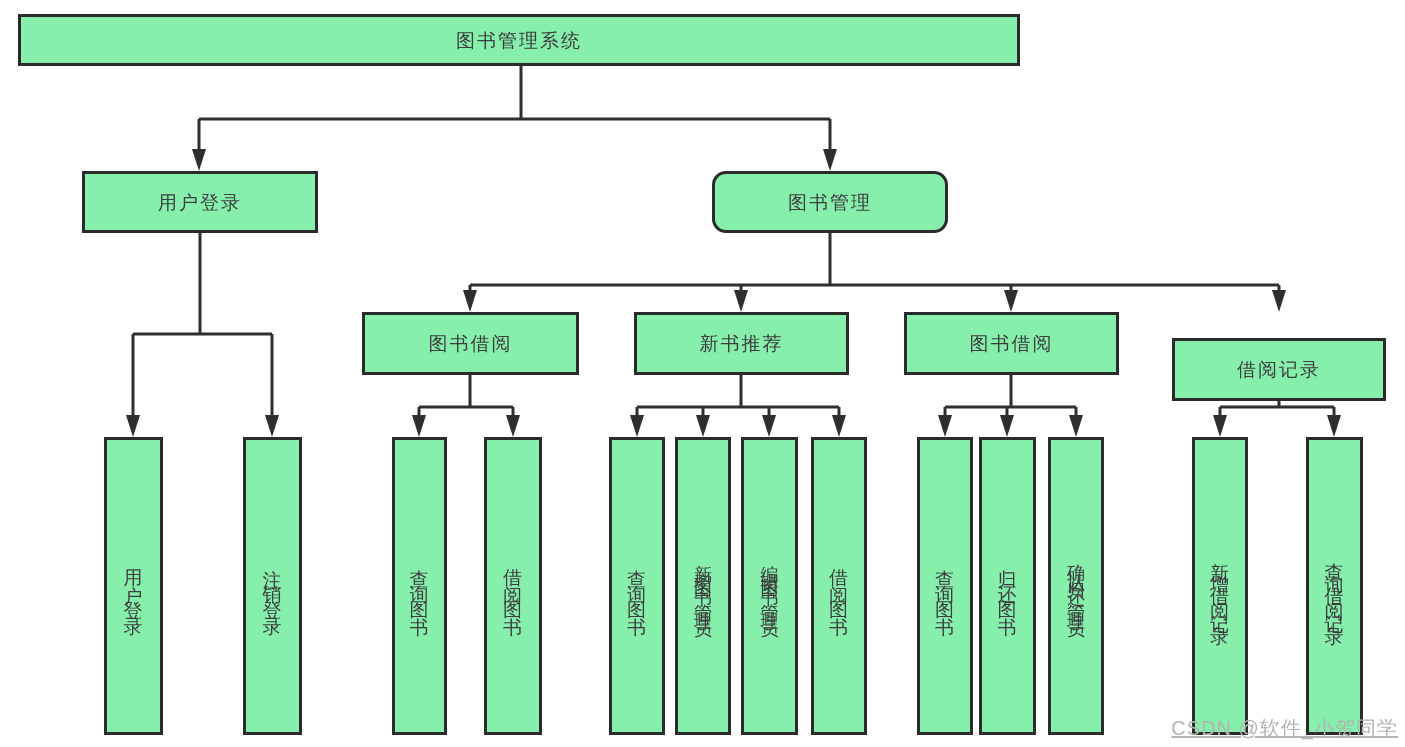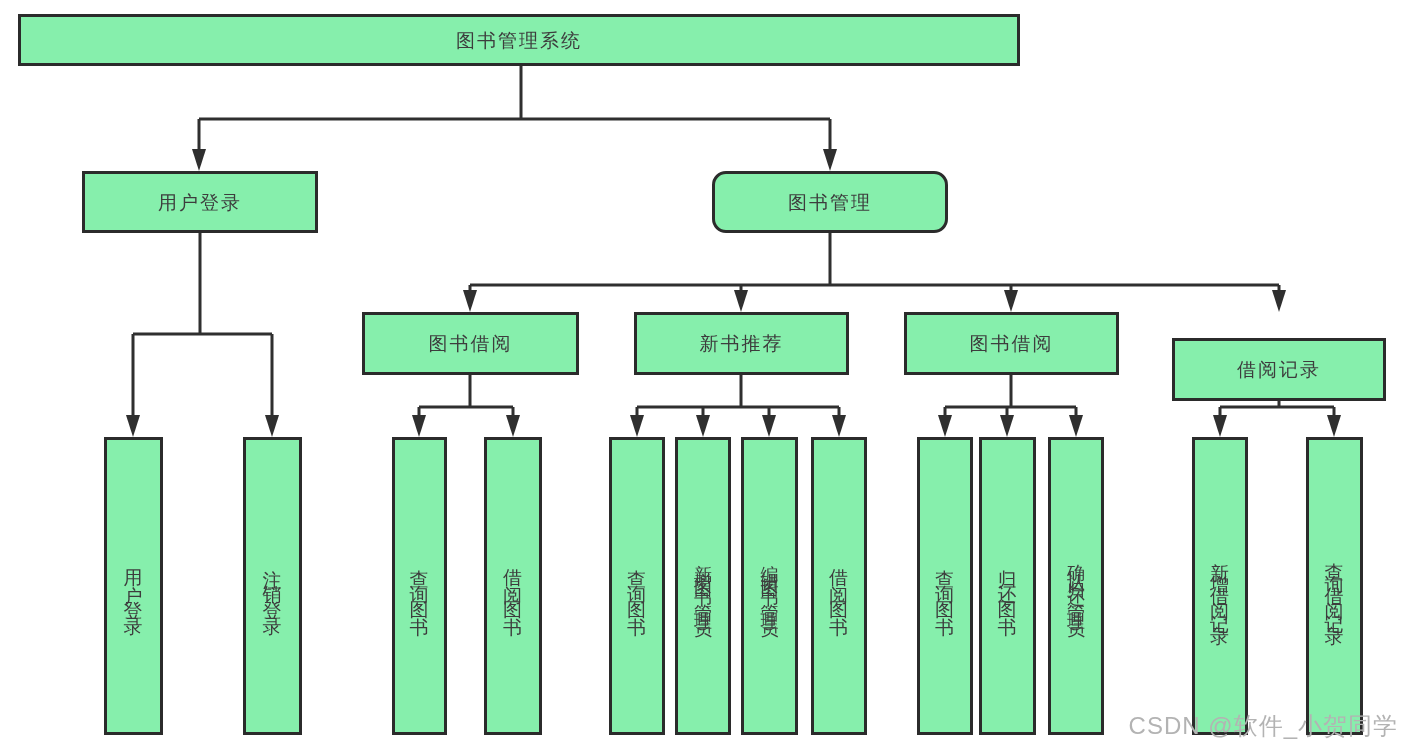--- a/index.html
+++ b/index.html
@@ -45,24 +45,25 @@
     text-orientation: mixed;
     font-size: 19px;
     letter-spacing: 16px;
   }
   .vbox.med  { letter-spacing: 13px; }
   .vbox.long { letter-spacing: 8px; font-size: 18px; }
   .watermark {
     position: absolute;
     right: 7px;
     bottom: 5px;
-    font-size: 24px;
+    font-size: 20px;
     color: #b3b3b3;
     letter-spacing: 1px;
     white-space: nowrap;
+    text-decoration: underline;
   }
 </style>
 </head>
 <body>
 
 <div class="stage">
 
   <svg class="wires" width="1405" height="747" viewBox="0 0 1405 747" aria-hidden="true">
     <g stroke="#2f2f2f" stroke-width="3" fill="none">
 

